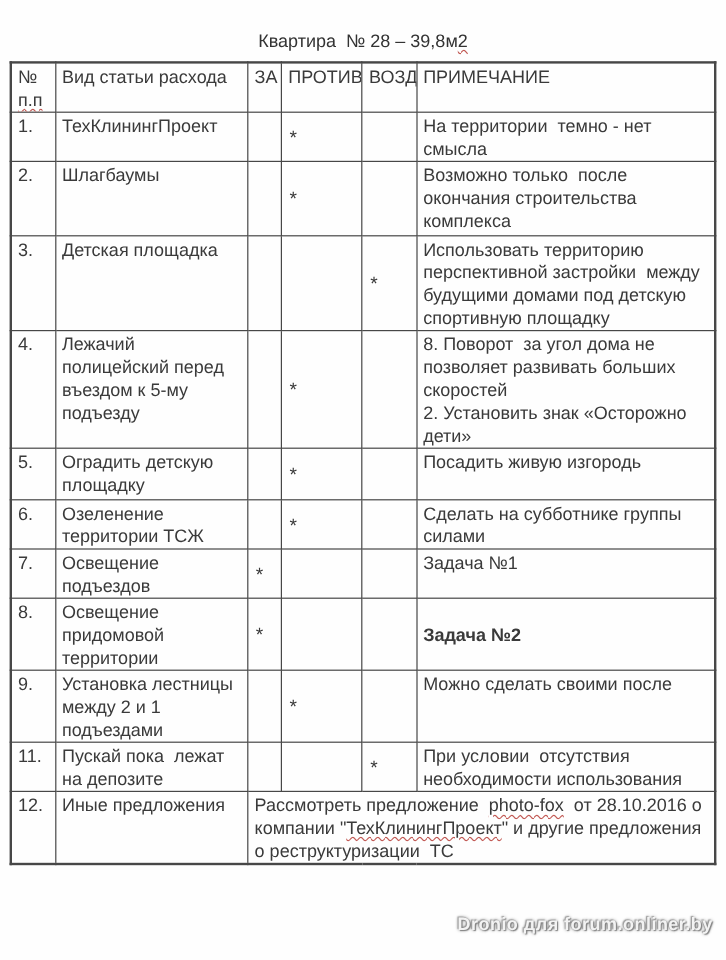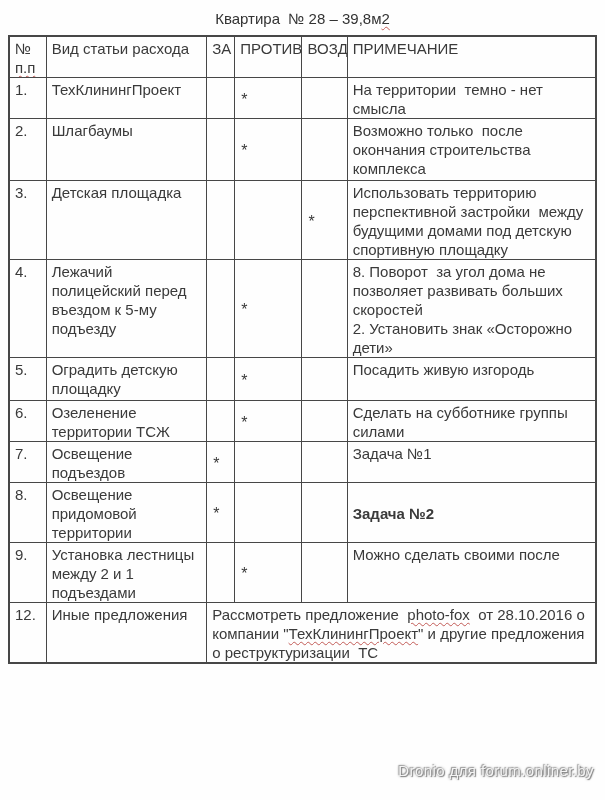--- a/index.html
+++ b/index.html
@@ -1,21 +1,21 @@
 <!DOCTYPE html>
 <html><head>
 <meta charset="utf-8">
 <style>
   html,body{margin:0;padding:0;}
   body{
     width:605px;height:800px;background:#fefefe;position:relative;
     font-family:"Liberation Sans",sans-serif;color:#3a3a3a;overflow:hidden;
   }
   .title{
-    text-align:center;padding-top:10px;font-size:15px;line-height:18px;
+    text-align:center;padding-top:26px;font-size:15px;line-height:18px;
     white-space:pre;color:#333;
   }
   .misspell{
     text-decoration-line:underline;
     text-decoration-style:wavy;
     text-decoration-color:#c25b56;
     text-decoration-thickness:1px;
     text-underline-offset:2px;
   }
   table{
@@ -34,21 +34,21 @@
   .cell-pre{white-space:pre-wrap;}
   .col-mark{vertical-align:middle;padding-left:6px;font-size:16px;}
   .note-justify{text-align:justify;white-space:normal;}
   .r0{height:39px}.r1{height:41px}.r2{height:62px}.r3{height:77px}
   .r4{height:98px}.r5{height:43px}.r6{height:40px}.r7{height:37px}
   .r8{height:53px}.r9{height:54px}.r10{height:104px}.r11{height:39px}
   .r12{height:56px}
   .r8 td.col-note{vertical-align:middle;font-weight:bold;}
   .watermark{
     position:absolute;top:762px;right:11px;
-    font-size:15px;font-weight:normal;letter-spacing:0.4px;
+    font-size:15px;font-weight:bold;letter-spacing:0.4px;
     color:rgba(248,248,248,0.95);
     text-shadow:1px 1px 1px #7e7e7e,-1px -1px 1px #9a9a9a,0 0 3px #888;
     white-space:nowrap;
   }
 </style>
 </head>
 <body>
 
 <div class="title"><span>Квартира  № 28 – 39,8м</span><span class="misspell">2</span></div>
 
@@ -161,20 +161,30 @@
       <tr class="r9">
         <td class="cell-pre">9.</td>
         <td class="cell-pre">Установка лестницы
 между 2 и 1
 подъездами</td>
         <td class="col-mark"></td>
         <td class="col-mark">*</td>
         <td class="col-mark"></td>
         <td class="col-note cell-pre">Можно сделать своими после</td>
       </tr>
+      <tr class="r11">
+        <td class="cell-pre">11.</td>
+        <td class="cell-pre">Пускай пока  лежат
+на депозите</td>
+        <td class="col-mark"></td>
+        <td class="col-mark"></td>
+        <td class="col-mark">*</td>
+        <td class="col-note cell-pre">При условии  отсутствия
+необходимости использования</td>
+      </tr>
       <tr class="r12">
         <td class="cell-pre">12.</td>
         <td class="cell-pre">Иные предложения</td>
         <td class="cell-pre" colspan="4"><span>Рассмотреть предложение  </span><span class="misspell">photo-fox</span><span>  от 28.10.2016 о
 компании "</span><span class="misspell">ТехКлинингПроект</span><span>" и другие предложения
 о реструктуризации  ТС</span></td>
       </tr>
     </tbody>
 </table>
 

